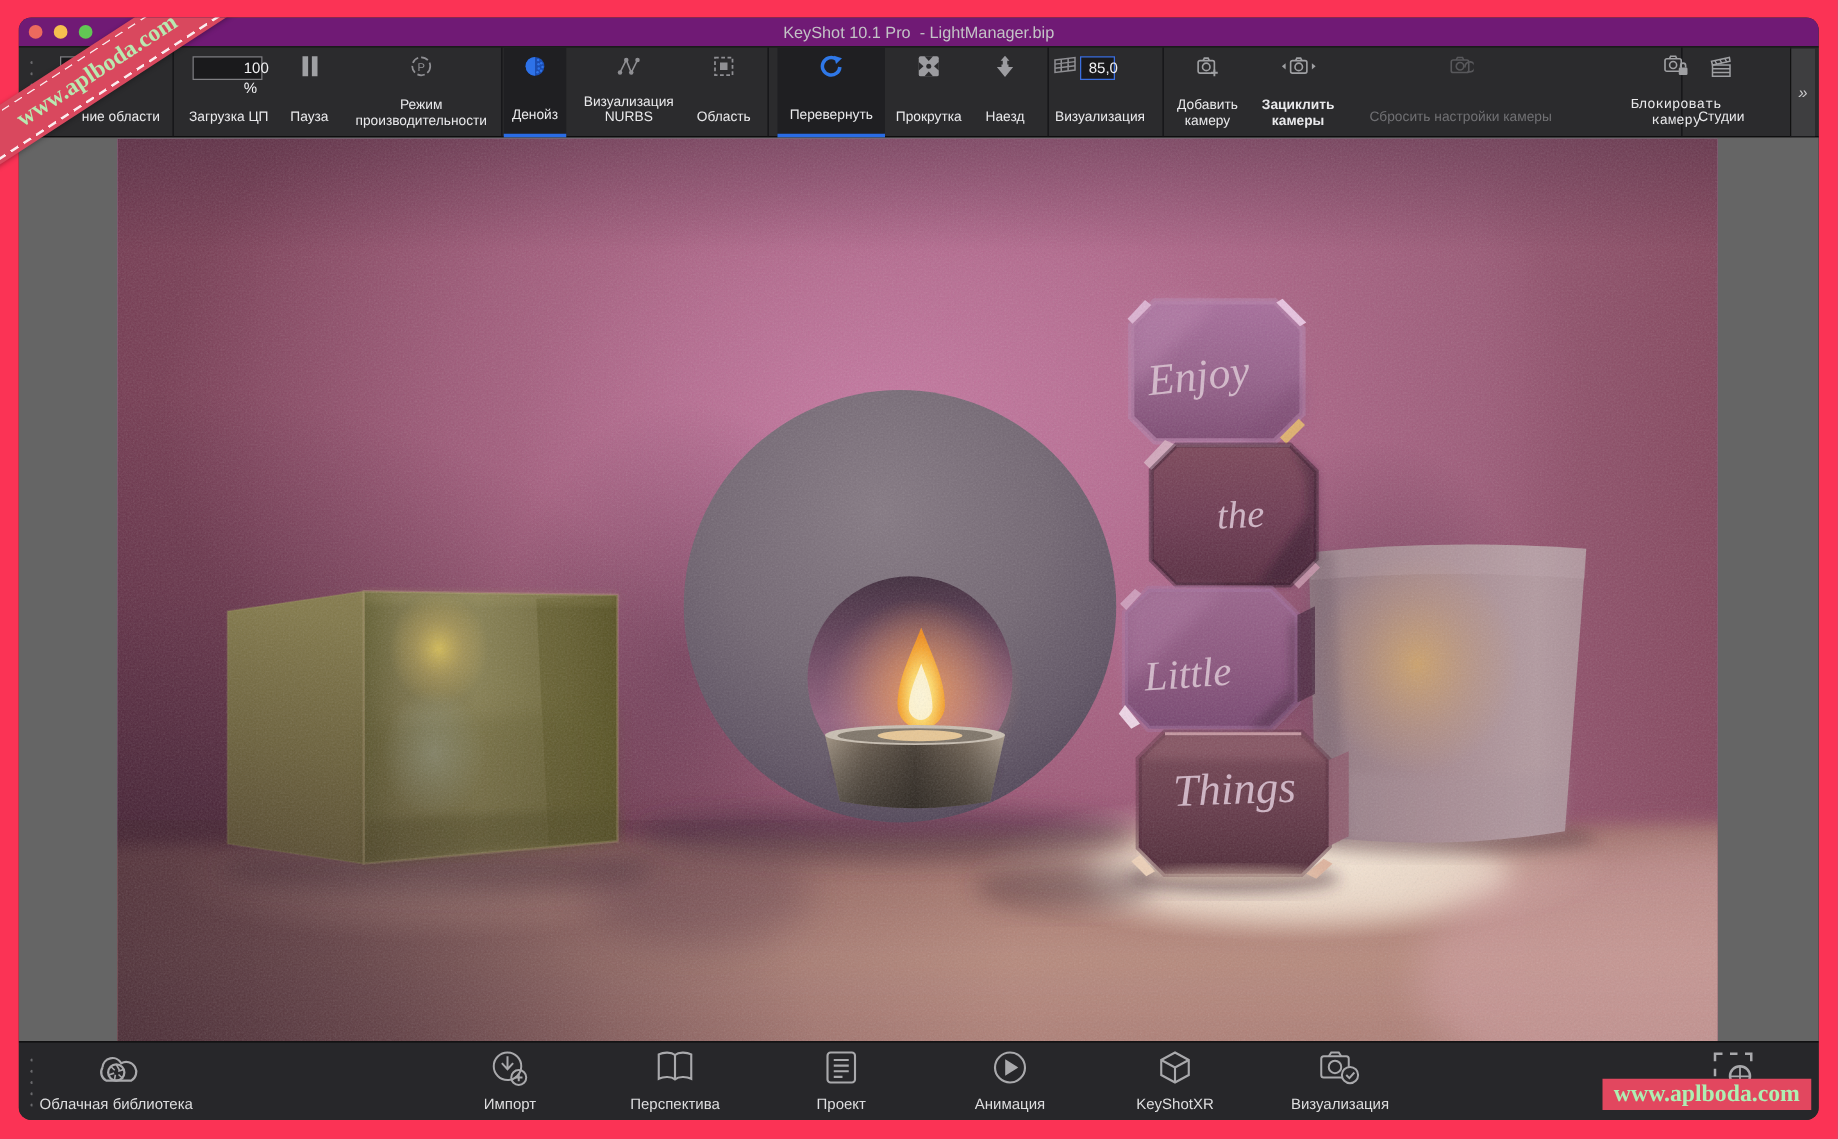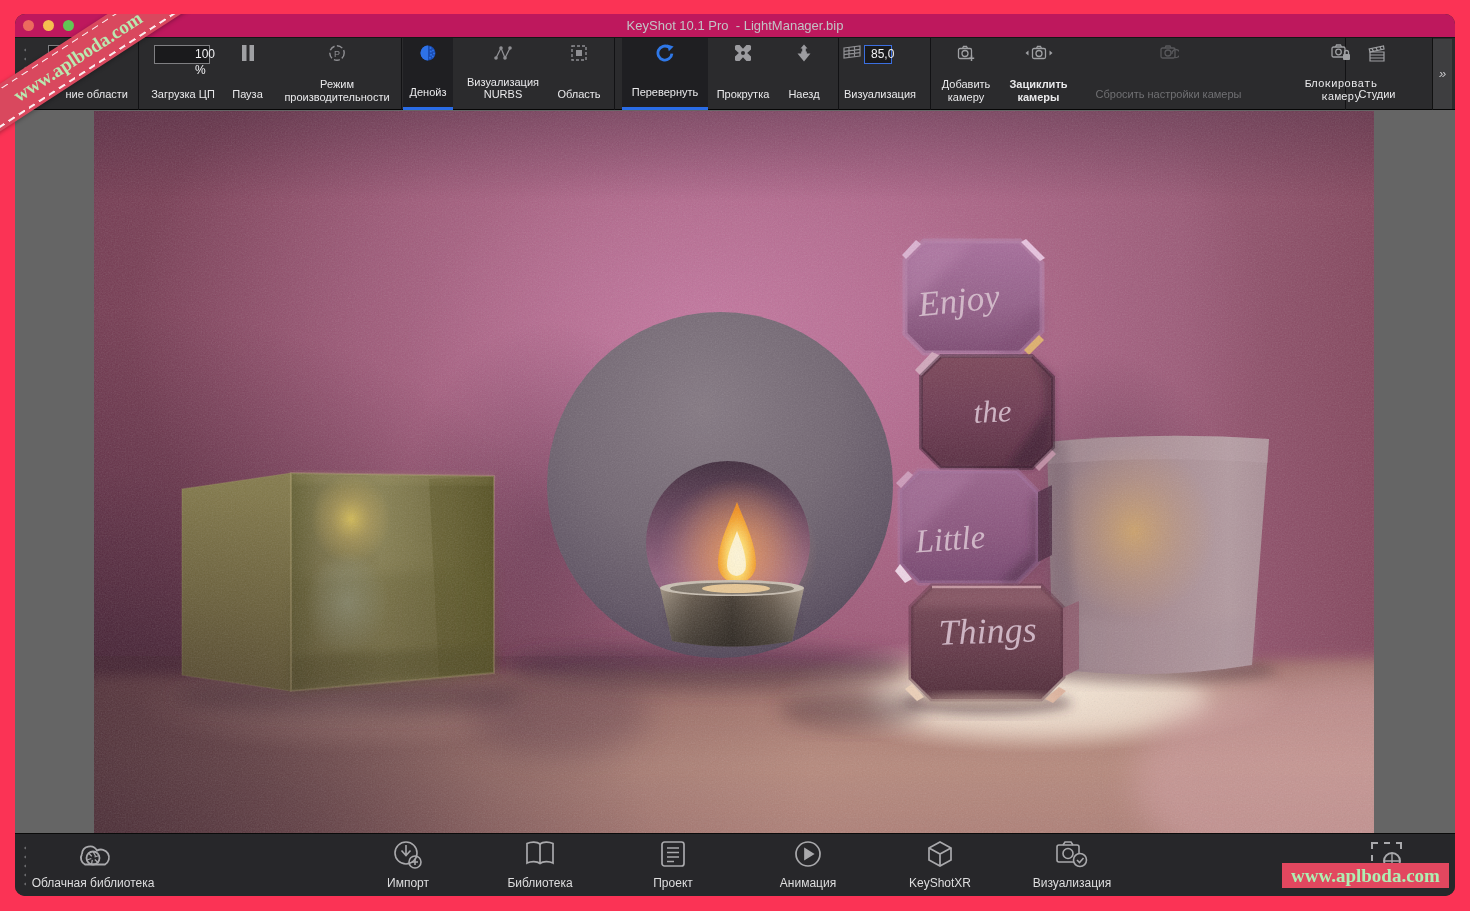--- a/index.html
+++ b/index.html
@@ -1,16 +1,16 @@
 <!DOCTYPE html>
 <html><head><meta charset="utf-8">
 <style>
 html,body{margin:0;padding:0;width:1470px;height:911px;overflow:hidden;background:#fb3355;font-family:"Liberation Sans",sans-serif;}
 #win{position:absolute;left:15px;top:14px;width:1440px;height:882px;border-radius:10px;overflow:hidden;background:#2b2b2d;}
-#titlebar{position:absolute;left:0;top:0;width:100%;height:23px;background:#be185d;}
+#titlebar{position:absolute;left:0;top:0;width:100%;height:23px;background:#701a75;}
 .tl{position:absolute;top:6px;width:11px;height:11px;border-radius:50%;}
 #title{position:absolute;top:0;left:0;width:100%;height:23px;line-height:24px;text-align:center;color:#c3c3c6;font-size:13px;}
 #toolbar{position:absolute;left:0;top:23px;width:100%;height:73px;background:#2b2b2d;border-top:1px solid #161616;box-sizing:border-box;border-bottom:1px solid #060606;}
 .sep{position:absolute;top:0;width:1px;height:72px;background:#121214;}
 .tbtn{position:absolute;top:0;height:71px;}
 .tact{background:#1f1f22;border-bottom:3px solid #2a6ce5;height:69px;box-sizing:content-box;}
 .tlb{position:absolute;bottom:9px;left:50%;transform:translateX(-50%);white-space:nowrap;color:#e9e9eb;font-size:11px;text-align:center;}
 .tlb2{position:absolute;bottom:5px;left:50%;transform:translateX(-50%);color:#e9e9eb;font-size:11px;line-height:13px;text-align:center;white-space:nowrap;}
 .tic{position:absolute;top:6px;left:50%;transform:translateX(-50%);}
 .inp{position:absolute;box-sizing:border-box;background:#1a1a1c;border:1.5px solid #7f7f82;color:#f0f0f2;font-size:12px;padding-left:6px;line-height:16px;}
@@ -512,21 +512,21 @@
         </svg>
       <div class="blb">Импорт</div>
     </div>
     <div class="bbtn" style="left:480px;width:90px;">
       <svg class="bic" width="34" height="30" viewBox="0 0 34 30">
           <g stroke="#a9a9ac" fill="none" stroke-width="1.7">
             <path d="M17 5 C14 2.5 8 2.5 4 4.5 L4 24 C8 22 14 22 17 24.5 C20 22 26 22 30 24 L30 4.5 C26 2.5 20 2.5 17 5 Z"></path>
             <path d="M17 5 L17 24.5"></path>
           </g>
         </svg>
-      <div class="blb">Библиотека</div>
+      <div class="blb">Перспектива</div>
     </div>
     <div class="bbtn" style="left:613px;width:90px;">
       <svg class="bic" width="30" height="30" viewBox="0 0 30 30">
           <g stroke="#a9a9ac" fill="none" stroke-width="1.7">
             <rect x="4" y="3" width="22" height="24" rx="2.5"></rect>
             <path d="M9 9 L21 9 M9 13.5 L21 13.5 M9 18 L21 18 M9 22.5 L16 22.5"></path>
           </g>
         </svg>
       <div class="blb">Проект</div>
     </div>

